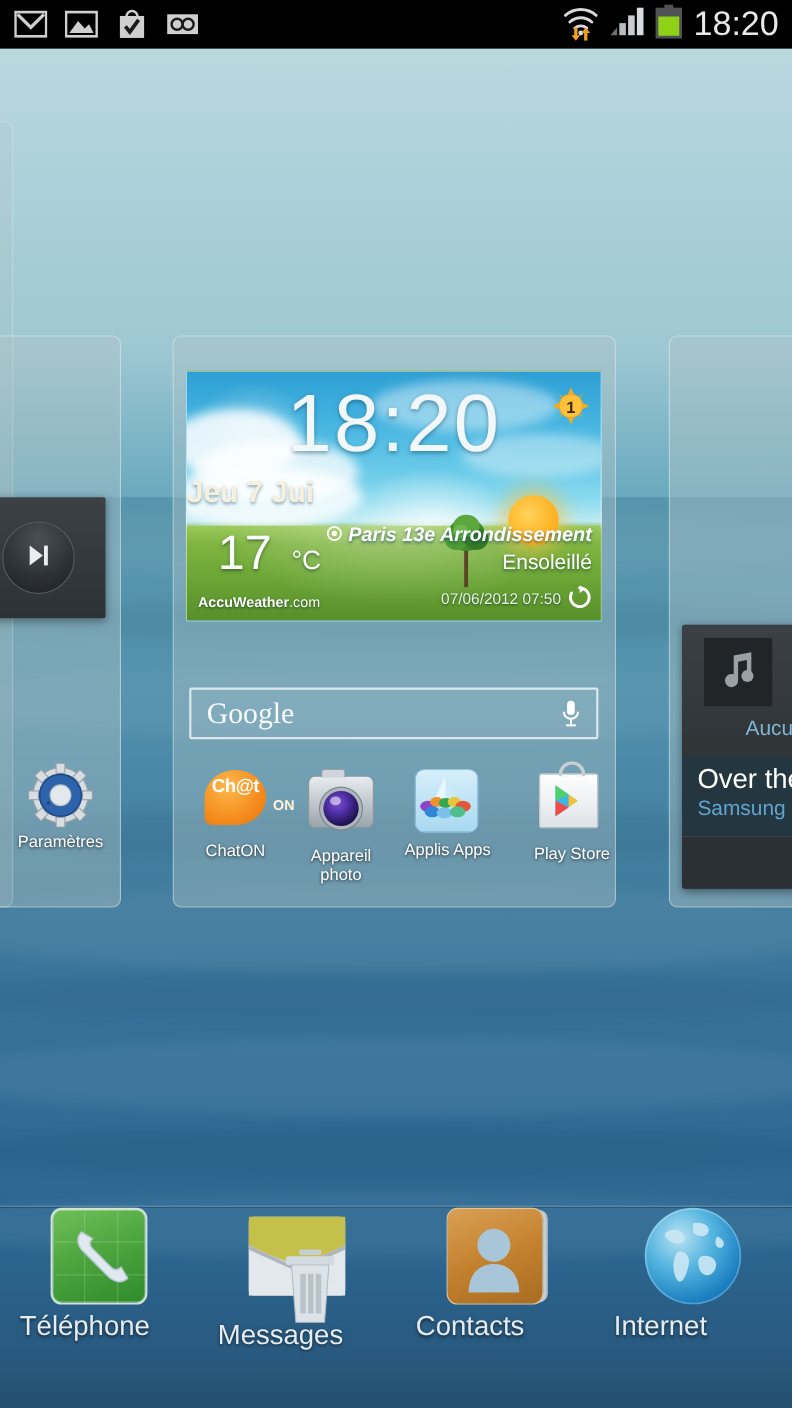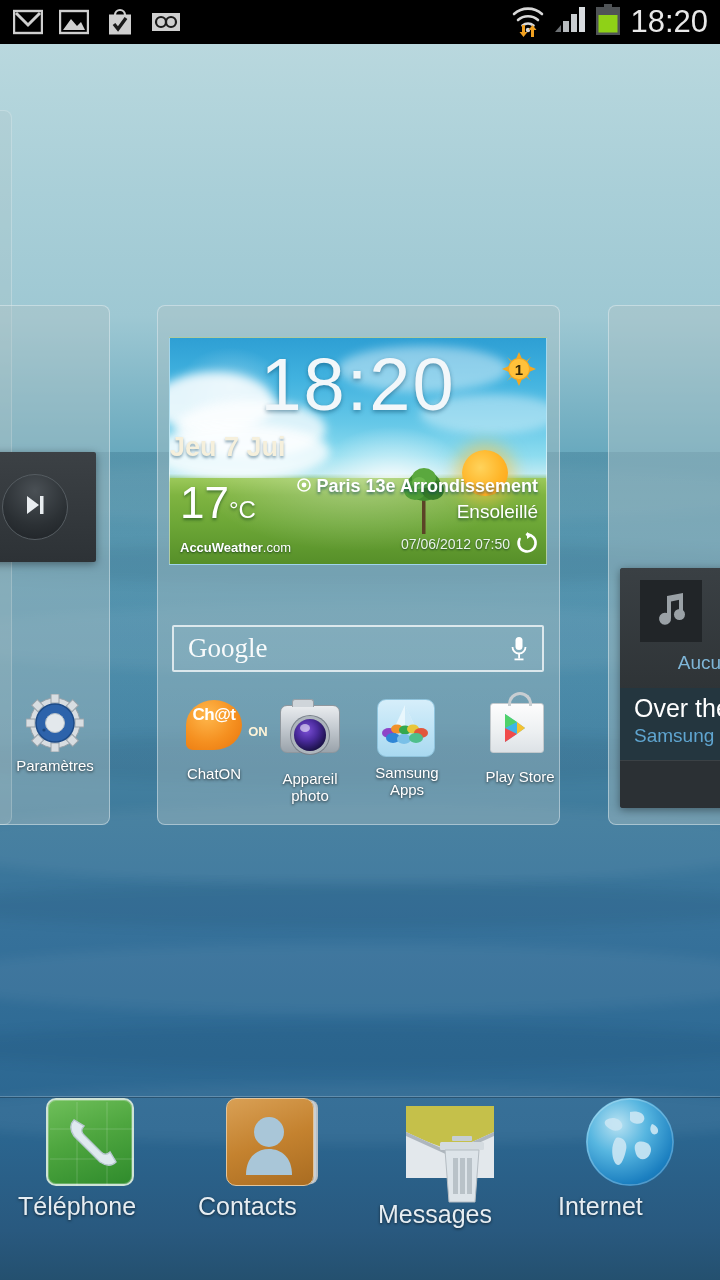--- a/index.html
+++ b/index.html
@@ -92,26 +92,26 @@
   #w-date{position:absolute;left:0;top:94px;width:100%;
      font-size:27px;color:#f6f0dc;font-weight:700;
      text-shadow:0 2px 3px rgba(0,60,90,0.45);}
   #w-badge{position:absolute;right:10px;top:14px;width:34px;height:34px;}
   #w-sun{position:absolute;right:38px;top:112px;width:46px;height:46px;border-radius:50%;
      background:radial-gradient(circle at 40% 38%,#ffd35b 0%,#ffb528 55%,#ff9e12 100%);
      box-shadow:0 0 16px 7px rgba(255,196,60,0.55);}
   #w-tree{position:absolute;left:232px;top:124px;width:44px;height:72px;}
   #w-temp{position:absolute;left:10px;bottom:32px;color:#fff;font-size:44px;
      font-weight:300;line-height:44px;text-shadow:0 2px 3px rgba(0,50,20,0.5);}
-  #w-temp span{font-size:24px;}
+  #w-temp span{font-size:24px;margin-left:18px;}
   #w-brand{position:absolute;left:10px;bottom:9px;font-size:13px;color:#fff;
      text-shadow:0 1px 2px rgba(0,40,20,0.7);}
   #w-brand b{font-weight:700;}
   #w-city{position:absolute;right:8px;bottom:67px;color:#fff;font-size:18px;font-weight:700;
-     text-shadow:0 2px 3px rgba(0,60,90,0.6);display:flex;align-items:center;gap:6px;}
+     text-shadow:0 2px 3px rgba(0,60,90,0.6);display:flex;align-items:center;gap:6px;font-style:italic;}
   #w-cond{position:absolute;right:8px;bottom:41px;color:#fff;font-size:19px;
      text-shadow:0 2px 3px rgba(0,50,30,0.6);}
   #w-updated{position:absolute;right:36px;bottom:12px;color:#e9f3ea;font-size:14px;
      text-shadow:0 1px 2px rgba(0,40,20,0.7);}
   #w-refresh{position:absolute;right:8px;bottom:10px;width:22px;height:22px;}
 
   
   #search{
     position:absolute;left:172px;top:601px;width:372px;height:47px;
     border:2px solid rgba(255,255,255,0.72);border-radius:2px;
@@ -406,21 +406,21 @@
         <ellipse cx="20" cy="30" rx="6" ry="4.5" fill="#f0922b"></ellipse>
         <ellipse cx="28" cy="31" rx="6" ry="4.5" fill="#34a84f"></ellipse>
         <ellipse cx="36" cy="30" rx="6" ry="4.5" fill="#e8c63a"></ellipse>
         <ellipse cx="44" cy="34" rx="7" ry="5" fill="#e2573c"></ellipse>
         <ellipse cx="16" cy="39" rx="7" ry="5" fill="#2f86d6"></ellipse>
         <ellipse cx="27" cy="40" rx="7" ry="5" fill="#7ac0e8"></ellipse>
         <ellipse cx="39" cy="39" rx="7" ry="5" fill="#4fbf8c"></ellipse>
       </svg>
     </div>
   </div>
-  <div class="lbl">Samsung Apps</div>
+  <div class="lbl">Applis Apps</div>
 </div>
 
 <div class="app" style="left:472px;top:697px;">
   <div class="ico">
     <div id="ico-play">
       <div class="handle"></div>
       <svg width="34" height="34" viewBox="0 0 34 34" style="position:absolute;left:11px;top:9px;">
         <polygon points="4,2 24,16 4,30" fill="#3fb5e8"></polygon>
         <polygon points="4,2 16,10 4,16" fill="#4fd16a"></polygon>
         <polygon points="4,16 16,22 4,30" fill="#f04b4b"></polygon>
@@ -441,30 +441,20 @@
           <line x1="29" y1="2" x2="29" y2="86"></line>
             <line x1="59" y1="2" x2="59" y2="86"></line>
           <line x1="2" y1="29" x2="86" y2="29"></line>
             <line x1="2" y1="59" x2="86" y2="59"></line>
         </g>
         <path d="M26 20 C22 24 22 30 26 36 L52 62 C58 66 64 66 68 62 L62 52
                  C59 55 56 55 53 52 L36 35 C33 32 33 29 36 26 Z" fill="#dfe9ef" stroke="#b9c8d2" stroke-width="1.4"></path>
       </svg>
     </div>
     <div class="dlbl">Téléphone</div>
-  </div>
-
-  <div class="dockitem">
-    <div class="dico" id="d-contacts">
-      <svg width="88" height="88" viewBox="0 0 88 88" style="position:absolute;left:0;top:0;">
-        <circle cx="42" cy="33" r="15" fill="#a9c6d8"></circle>
-        <path d="M19 76 C19 58 30 50 42 50 C54 50 65 58 65 76 Z" fill="#a9c6d8"></path>
-      </svg>
-    </div>
-    <div class="dlbl">Contacts</div>
   </div>
 
   <div class="dockitem">
     <div class="dico">
       <div id="d-messages">
         <svg width="88" height="72" viewBox="0 0 88 72" style="position:absolute;left:0;top:0;">
           <polygon points="0,0 88,0 88,28 44,44 0,28" fill="#c5c04a"></polygon>
           <polygon points="0,26 44,46 88,26 88,72 0,72" fill="#e3e8ec"></polygon>
           <polygon points="0,26 44,46 88,26 88,30 44,50 0,30" fill="#aeb6bd"></polygon>
         </svg>
@@ -477,20 +467,30 @@
           <rect x="19" y="24" width="5" height="36" fill="#b9c2c8"></rect>
           <rect x="26" y="24" width="5" height="36" fill="#b9c2c8"></rect>
           <rect x="33" y="24" width="5" height="36" fill="#b9c2c8"></rect>
         </svg>
       </div>
     </div>
     <div class="dlbl">Messages</div>
   </div>
 
   <div class="dockitem">
+    <div class="dico" id="d-contacts">
+      <svg width="88" height="88" viewBox="0 0 88 88" style="position:absolute;left:0;top:0;">
+        <circle cx="42" cy="33" r="15" fill="#a9c6d8"></circle>
+        <path d="M19 76 C19 58 30 50 42 50 C54 50 65 58 65 76 Z" fill="#a9c6d8"></path>
+      </svg>
+    </div>
+    <div class="dlbl">Contacts</div>
+  </div>
+
+  <div class="dockitem">
     <div class="dico" id="d-internet">
       <svg width="88" height="88" viewBox="0 0 88 88" style="position:absolute;left:0;top:0;">
         <g fill="#c9e6f4" opacity="0.92">
           <path d="M20 22 C26 18 34 20 36 26 C38 32 30 34 26 32 C22 30 16 26 20 22 Z"></path>
           <path d="M44 14 C52 12 60 16 58 22 C56 28 46 26 44 22 Z"></path>
           <path d="M30 40 C36 38 42 44 40 52 C38 62 34 70 30 66 C26 62 24 48 30 40 Z"></path>
           <path d="M52 44 C60 42 68 48 64 56 C60 64 52 62 50 56 C48 50 48 46 52 44 Z"></path>
           <path d="M66 26 C72 28 74 34 70 36 C66 38 62 32 66 26 Z"></path>
         </g>
         <circle cx="44" cy="44" r="43" fill="none" stroke="rgba(255,255,255,0.25)" stroke-width="1.5"></circle>

